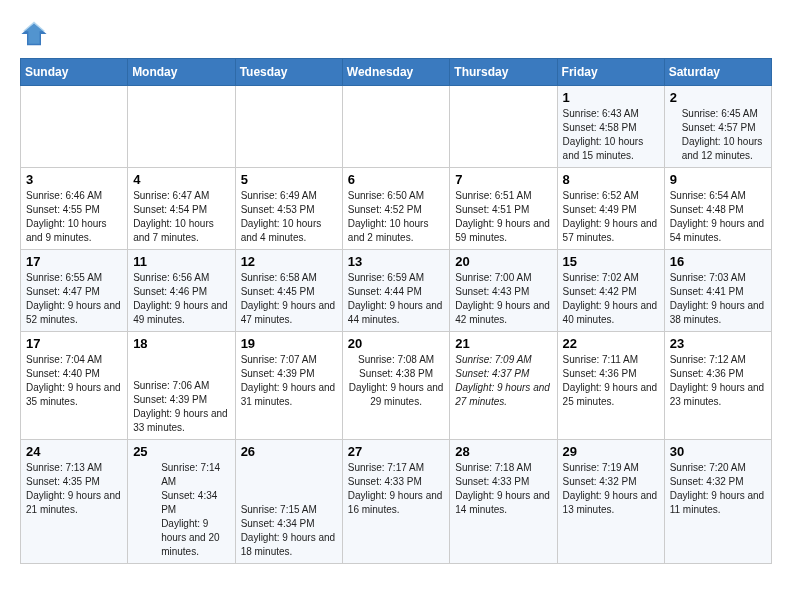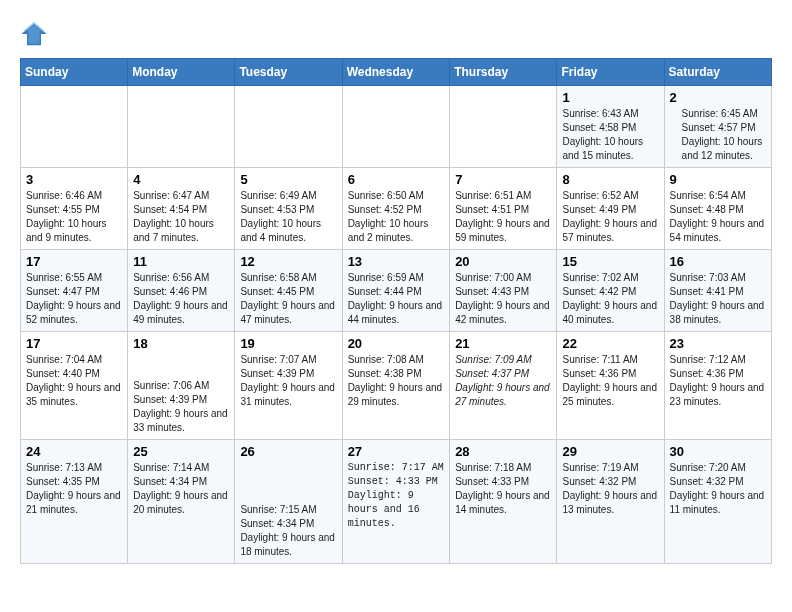--- a/index.html
+++ b/index.html
@@ -249,21 +249,21 @@
 Daylight: 9 hours and 33 minutes.</div>
         </td>
         <td>
           <span class="day-number">19</span>
           <div class="day-info" style="white-space: pre-line;">Sunrise: 7:07 AM
 Sunset: 4:39 PM
 Daylight: 9 hours and 31 minutes.</div>
         </td>
         <td>
           <span class="day-number">20</span>
-          <div class="day-info" style="white-space: pre-line;">Sunrise: 7:08 AM
+          <div class="day-info" style="white-space: pre-line; text-align: center;">Sunrise: 7:08 AM
 Sunset: 4:38 PM
 Daylight: 9 hours and 29 minutes.</div>
         </td>
         <td>
           <span class="day-number">21</span>
           <div class="day-info" style="white-space: pre-line; font-style: italic;">Sunrise: 7:09 AM
 Sunset: 4:37 PM
 Daylight: 9 hours and 27 minutes.</div>
         </td>
         <td>
@@ -281,33 +281,33 @@
       </tr>
       <tr>
         <td>
           <span class="day-number">24</span>
           <div class="day-info" style="white-space: pre-line;">Sunrise: 7:13 AM
 Sunset: 4:35 PM
 Daylight: 9 hours and 21 minutes.</div>
         </td>
         <td>
           <span class="day-number">25</span>
-          <div class="day-info" style="white-space: pre-line;">Sunrise: 7:14 AM
+          <div class="day-info" style="white-space: pre-line; margin-left: 28px;">Sunrise: 7:14 AM
 Sunset: 4:34 PM
 Daylight: 9 hours and 20 minutes.</div>
         </td>
         <td>
           <span class="day-number">26</span>
           <div class="day-info" style="white-space: pre-line; margin-top: 44px;">Sunrise: 7:15 AM
 Sunset: 4:34 PM
 Daylight: 9 hours and 18 minutes.</div>
         </td>
         <td>
           <span class="day-number">27</span>
-          <div class="day-info" style="white-space: pre-line; font-family: Liberation Mono, monospace;">Sunrise: 7:17 AM
+          <div class="day-info" style="white-space: pre-line;">Sunrise: 7:17 AM
 Sunset: 4:33 PM
 Daylight: 9 hours and 16 minutes.</div>
         </td>
         <td>
           <span class="day-number">28</span>
           <div class="day-info" style="white-space: pre-line;">Sunrise: 7:18 AM
 Sunset: 4:33 PM
 Daylight: 9 hours and 14 minutes.</div>
         </td>
         <td>

